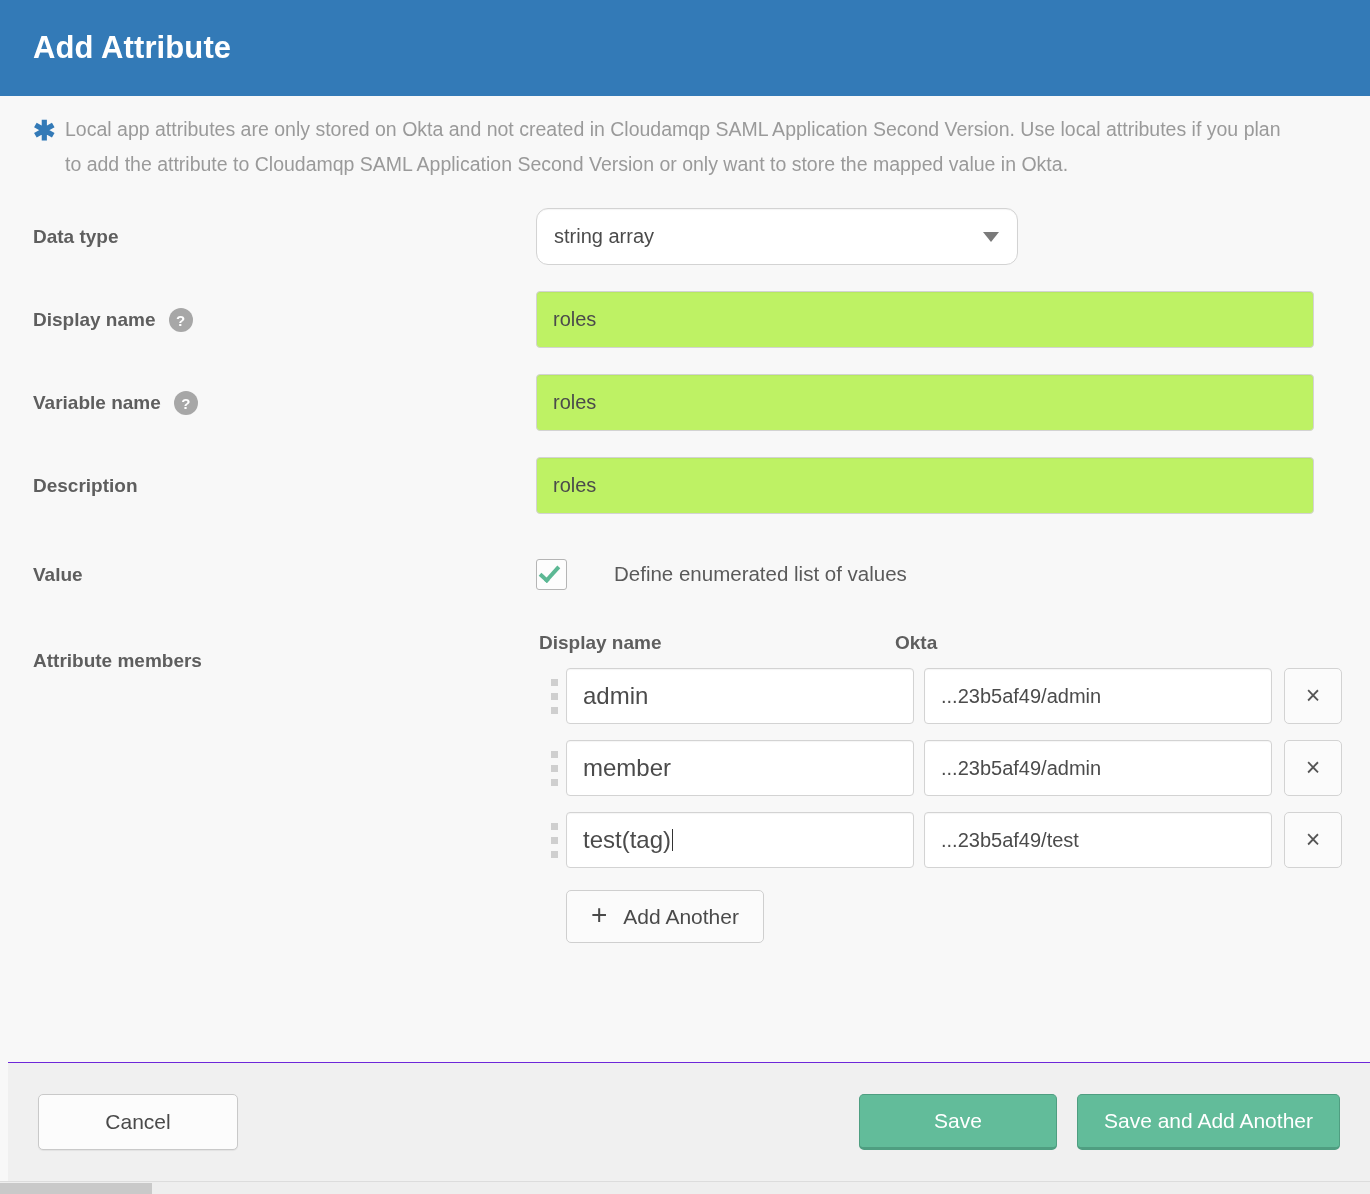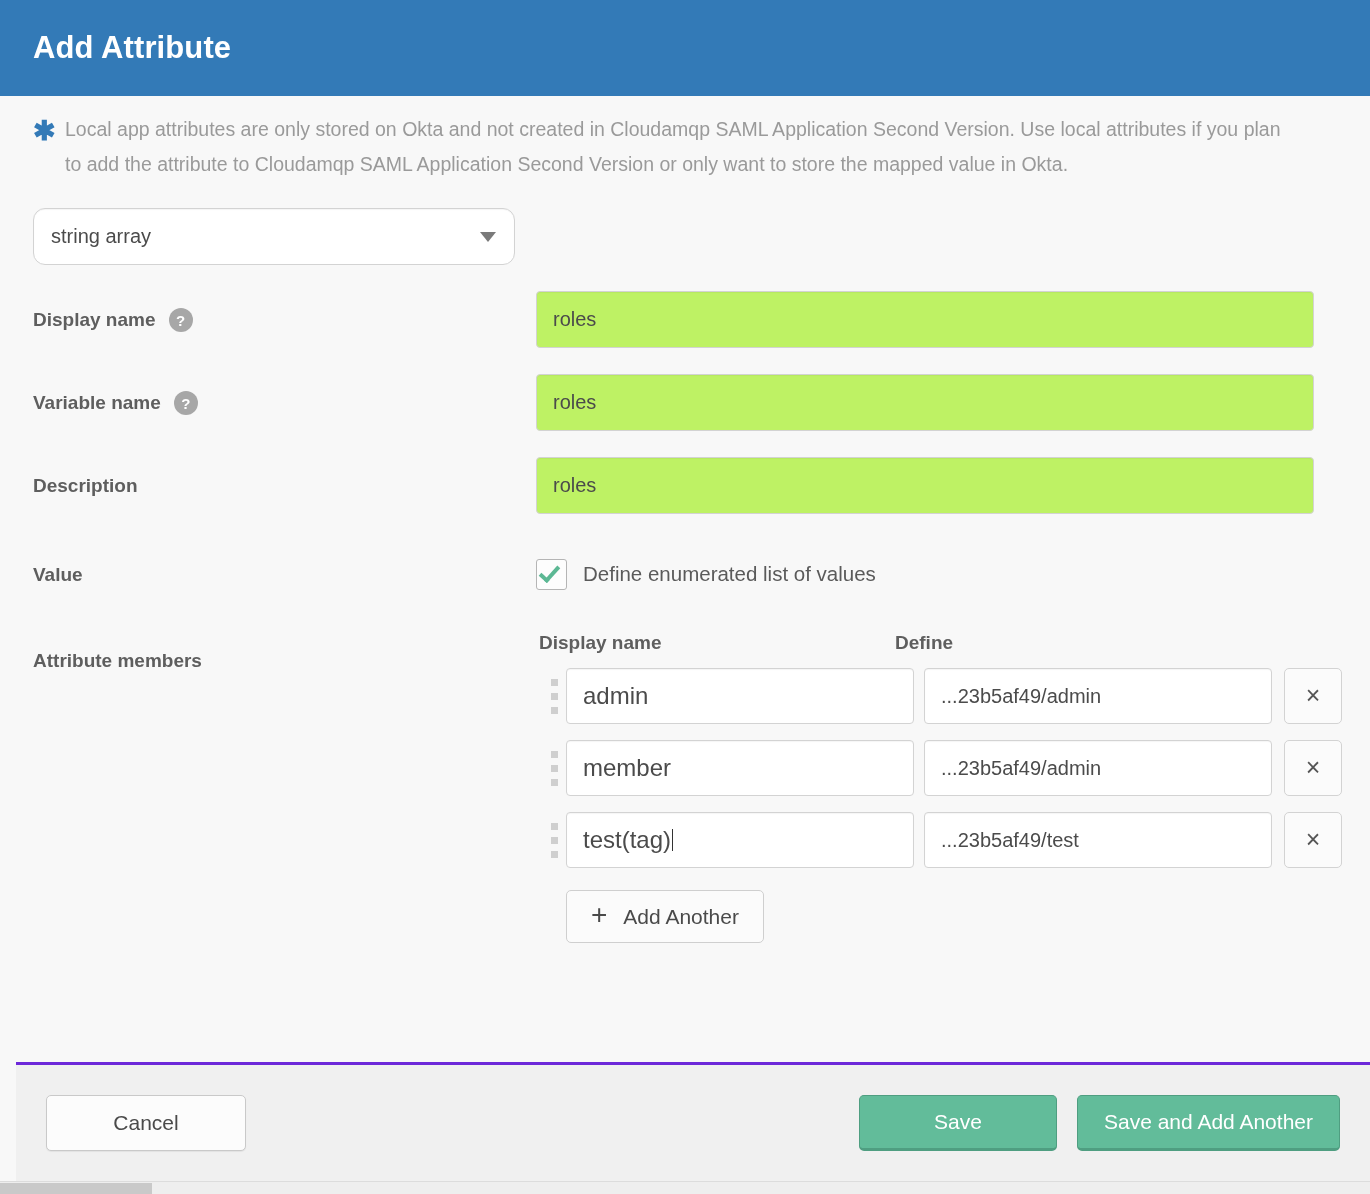--- a/index.html
+++ b/index.html
@@ -135,20 +135,21 @@
     outline: none;
   }
 
   
   .enum-row { margin-top: 32px; }
   .checkbox-wrap {
     display: flex;
     align-items: center;
     height: 56px;
     cursor: pointer;
+    gap: 31px;
   }
   .checkbox {
     width: 31px;
     height: 31px;
     border: 1px solid #b5b5b5;
     border-radius: 3px;
     background: #fdfdfd;
     position: relative;
     flex: 0 0 31px;
   }
@@ -282,25 +283,25 @@
     font-size: 28px;
     margin-right: 16px;
     line-height: 1;
     font-weight: 400;
     padding-bottom: 3px;
   }
 
   
   .modal-footer {
     position: absolute;
-    left: 16px; right: 0;
+    left: 8px; right: 0;
     top: 1062px;
     height: 119px;
     background: #f0f0f0;
-    border-top: 3px solid #6d28d9;
+    border-top: 1px solid #6d28d9;
     display: flex;
     align-items: center;
     padding: 0 30px;
   }
   .btn {
     font-family: "Liberation Sans", sans-serif;
     font-size: 21px;
     border-radius: 5px;
     cursor: pointer;
     display: inline-flex;
@@ -360,20 +361,23 @@
   </div>
 
   <div class="modal-body">
 
     <div class="notice">
       <div class="notice-asterisk">✱</div>
       <div class="notice-text">Local app attributes are only stored on Okta and not created in Cloudamqp SAML Application Second Version. Use local attributes if you plan to add the attribute to Cloudamqp SAML Application Second Version or only want to store the mapped value in Okta.</div>
     </div>
 
     <div class="form-row">
+      <div class="form-label">
+        <span class="lbl-text">Data type</span>
+      </div>
       <div class="field-area">
         <div class="select-box">
           <span class="sel-value">string array</span>
           <span class="caret"></span>
         </div>
       </div>
     </div>
 
     <div class="form-row">
       <div class="form-label">
@@ -419,21 +423,21 @@
     </div>
 
     <div class="form-row members-row">
       <div class="form-label">
         <span class="lbl-text">Attribute members</span>
       </div>
       <div class="field-area">
 
         <div class="members-head">
           <span class="col-display">Display name</span>
-          <span class="col-value">Define</span>
+          <span class="col-value">Okta</span>
         </div>
 
         
         <div class="member-item">
           <span class="drag-handle">
             <span class="dot"></span>
             <span class="dot"></span>
             <span class="dot"></span>
           </span>
           <input class="member-display" type="text" value="admin" style="">

